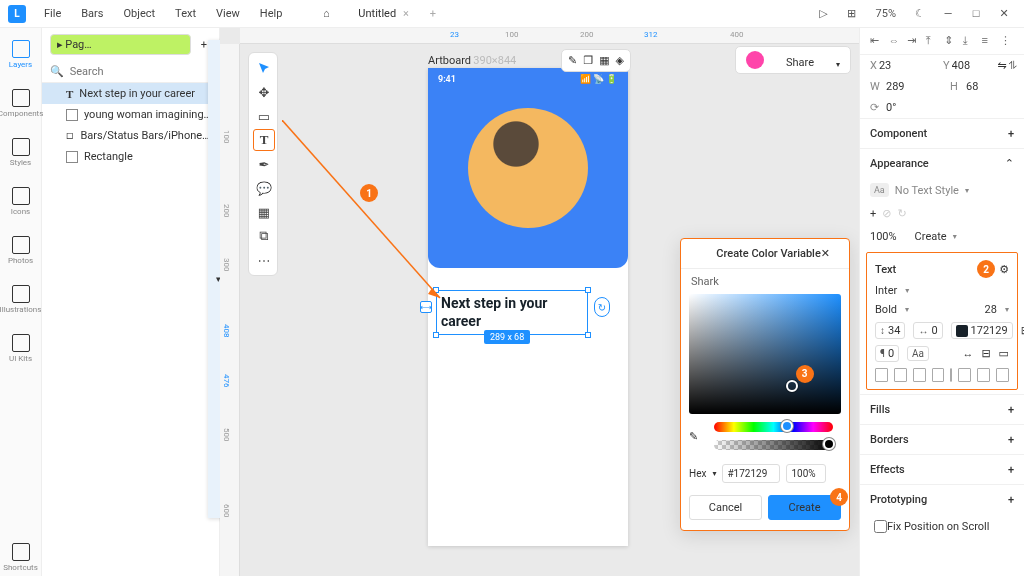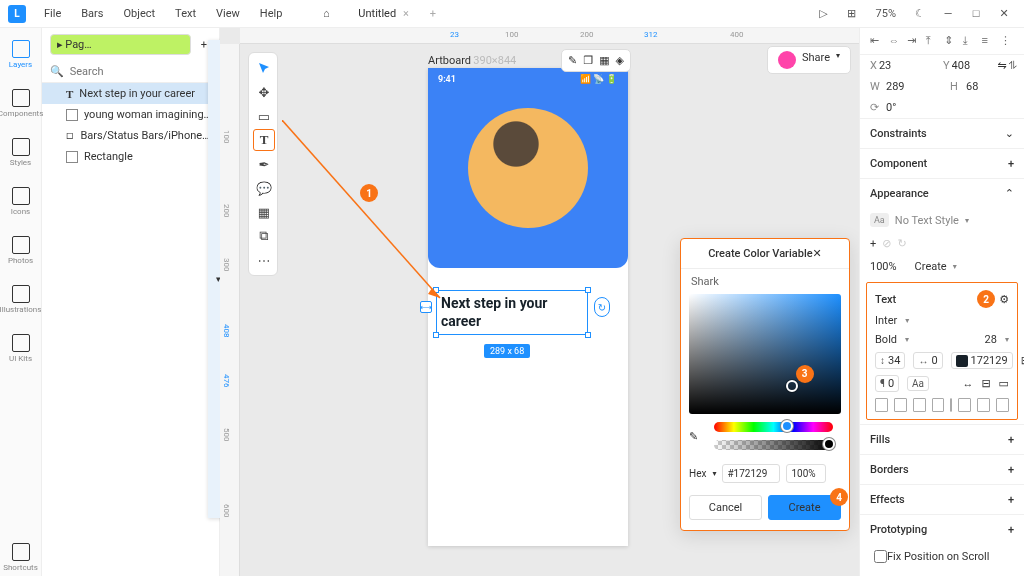--- a/index.html
+++ b/index.html
@@ -35,36 +35,36 @@
 .canvas-wrap{flex:1;position:relative;background:#eaeaea;overflow:hidden}
 .ruler-h{position:absolute;top:0;left:20px;right:0;height:16px;background:#f5f5f5;border-bottom:1px solid #ddd;font-size:8px;color:#999}
 .ruler-v{position:absolute;top:16px;left:0;bottom:0;width:20px;background:#f5f5f5;border-right:1px solid #ddd}
 .ruler-tick-h{position:absolute;top:2px;font-size:8px;color:#999}
 .ruler-tick-v{position:absolute;left:2px;font-size:8px;color:#999;writing-mode:vertical-rl}
 .toolbar{position:absolute;left:28px;top:24px;width:30px;background:#fff;border:1px solid #ddd;border-radius:6px;display:flex;flex-direction:column;padding:4px;gap:2px;z-index:5}
 .toolbar .tool{width:22px;height:22px;display:flex;align-items:center;justify-content:center;border-radius:3px;cursor:pointer;font-size:13px;color:#444}
 .toolbar .tool.sel{border:1.5px solid #f97316}
 .share-top{position:absolute;top:18px;right:8px;display:flex;gap:6px;align-items:center;z-index:5}
 .share-top .edit-bar{background:#fff;border:1px solid #ddd;border-radius:5px;padding:4px 6px;display:flex;gap:6px;position:absolute;right:220px}
-.share-btn{background:#fff;border:1px solid #ddd;border-radius:5px;padding:4px 10px;display:flex;align-items:flex-start;gap:6px;color:#1e90ff;cursor:pointer}
+.share-btn{background:#fff;border:1px solid #ddd;border-radius:5px;padding:4px 10px;display:flex;align-items:flex-end;gap:22px;color:#1e90ff;cursor:pointer}
 .avatar{width:18px;height:18px;border-radius:50%;background:#f4a;display:inline-block}
 .artboard{position:absolute;left:208px;top:40px;width:200px;height:478px;background:#fff;box-shadow:0 1px 4px rgba(0,0,0,.15)}
 .artboard-label{position:absolute;left:208px;top:26px;font-size:9px;color:#888}
 .art-img{height:200px;background:#3b82f6;border-radius:0 0 12px 12px;display:flex;align-items:center;justify-content:center;position:relative}
 .art-time{position:absolute;top:6px;left:10px;font-size:9px;color:#fff;font-weight:600}
 .art-status{position:absolute;top:6px;right:10px;font-size:9px;color:#fff}
 .illus{width:120px;height:120px;background:radial-gradient(circle at 40% 30%,#5a4a3a 0 20%,transparent 21%),linear-gradient(#f4b860,#f4b860);border-radius:50%;position:relative}
 .txt-sel{position:absolute;left:216px;top:262px;width:152px;border:1.5px solid #1e90ff;padding:4px;background:#fff}
 .txt-sel .headline{font-size:14px;font-weight:700;color:#172129;line-height:1.25}
 .mini-handle{position:absolute;width:6px;height:6px;background:#fff;border:1.5px solid #1e90ff}
-.dim-badge{position:absolute;left:264px;top:316px;background:#1e90ff;color:#fff;font-size:9px;padding:2px 6px;border-radius:2px}
+.dim-badge{position:absolute;left:264px;top:302px;background:#1e90ff;color:#fff;font-size:9px;padding:2px 6px;border-radius:2px}
 .arrow{position:absolute;left:62px;top:92px;width:160px;height:180px;pointer-events:none}
 .callout{position:absolute;width:18px;height:18px;border-radius:50%;background:#f97316;color:#fff;font-size:10px;font-weight:700;display:flex;align-items:center;justify-content:center;z-index:20}
 .colorpop{position:absolute;left:460px;top:210px;width:170px;background:#fff;border:1px solid #f97316;border-radius:4px;box-shadow:0 4px 20px rgba(0,0,0,.12);z-index:15}
-.colorpop .cp-head{display:flex;justify-content:center;align-items:center;padding:8px 10px;border-bottom:1px solid #eee}
+.colorpop .cp-head{display:flex;justify-content:flex-end;align-items:center;padding:8px 19px;border-bottom:1px solid #eee}
 .colorpop .cp-name{padding:6px 10px;font-size:11px;color:#666}
 .colorpop .cp-grad{height:120px;background:linear-gradient(to bottom,rgba(0,0,0,0),#000),linear-gradient(to right,#fff,#1e90ff);margin:0 8px;position:relative;border-radius:3px}
 .cp-cursor{position:absolute;width:12px;height:12px;border:2px solid #fff;border-radius:50%;box-shadow:0 0 0 1px rgba(0,0,0,.3)}
 .cp-hue{height:10px;margin:8px;background:linear-gradient(to right,red,#ff0,#0f0,#0ff,#00f,#f0f,red);border-radius:5px;position:relative}
 .cp-alpha{height:10px;margin:0 8px 8px;background:linear-gradient(to right,transparent,#000),repeating-conic-gradient(#ccc 0 25%,#fff 0 50%) 0/8px 8px;border-radius:5px;position:relative}
 .cp-hex{display:flex;gap:6px;padding:6px 8px;align-items:center}
 .cp-hex input{width:58px;border:1px solid #ddd;border-radius:3px;padding:3px 4px;font-size:10px}
 .cp-btns{display:flex;gap:6px;padding:6px 8px 10px}
 .cp-btns button{flex:1;padding:5px;border-radius:3px;border:1px solid #ddd;background:#fff;font-size:11px;cursor:pointer}
 .cp-btns .primary{background:#1e90ff;border-color:#1e90ff;color:#fff;position:relative}
@@ -314,24 +314,20 @@
         <span class="lab">W</span>
         <input value="289" style="">
         <span class="lab" style="margin-left:18px">H</span>
         <input value="68" style="">
       </div>
     <div class="rp-prop">
         <span class="lab">⟳</span>
         <input value="0°" style="">
       </div>
     <div class="rp-sec">
-        <span>Constraints</span>
-        <span>⌄</span>
-      </div>
-    <div class="rp-sec">
         <span>Component</span>
         <span>+</span>
       </div>
     <div class="rp-sec">
         <span>Appearance</span>
         <span>⌃</span>
       </div>
     <div class="rp-row">
         <span style="background:#eee;border-radius:3px;padding:2px 4px;font-size:9px;color:#888">Aa</span>
         <span style="color:#888">No Text Style</span>

